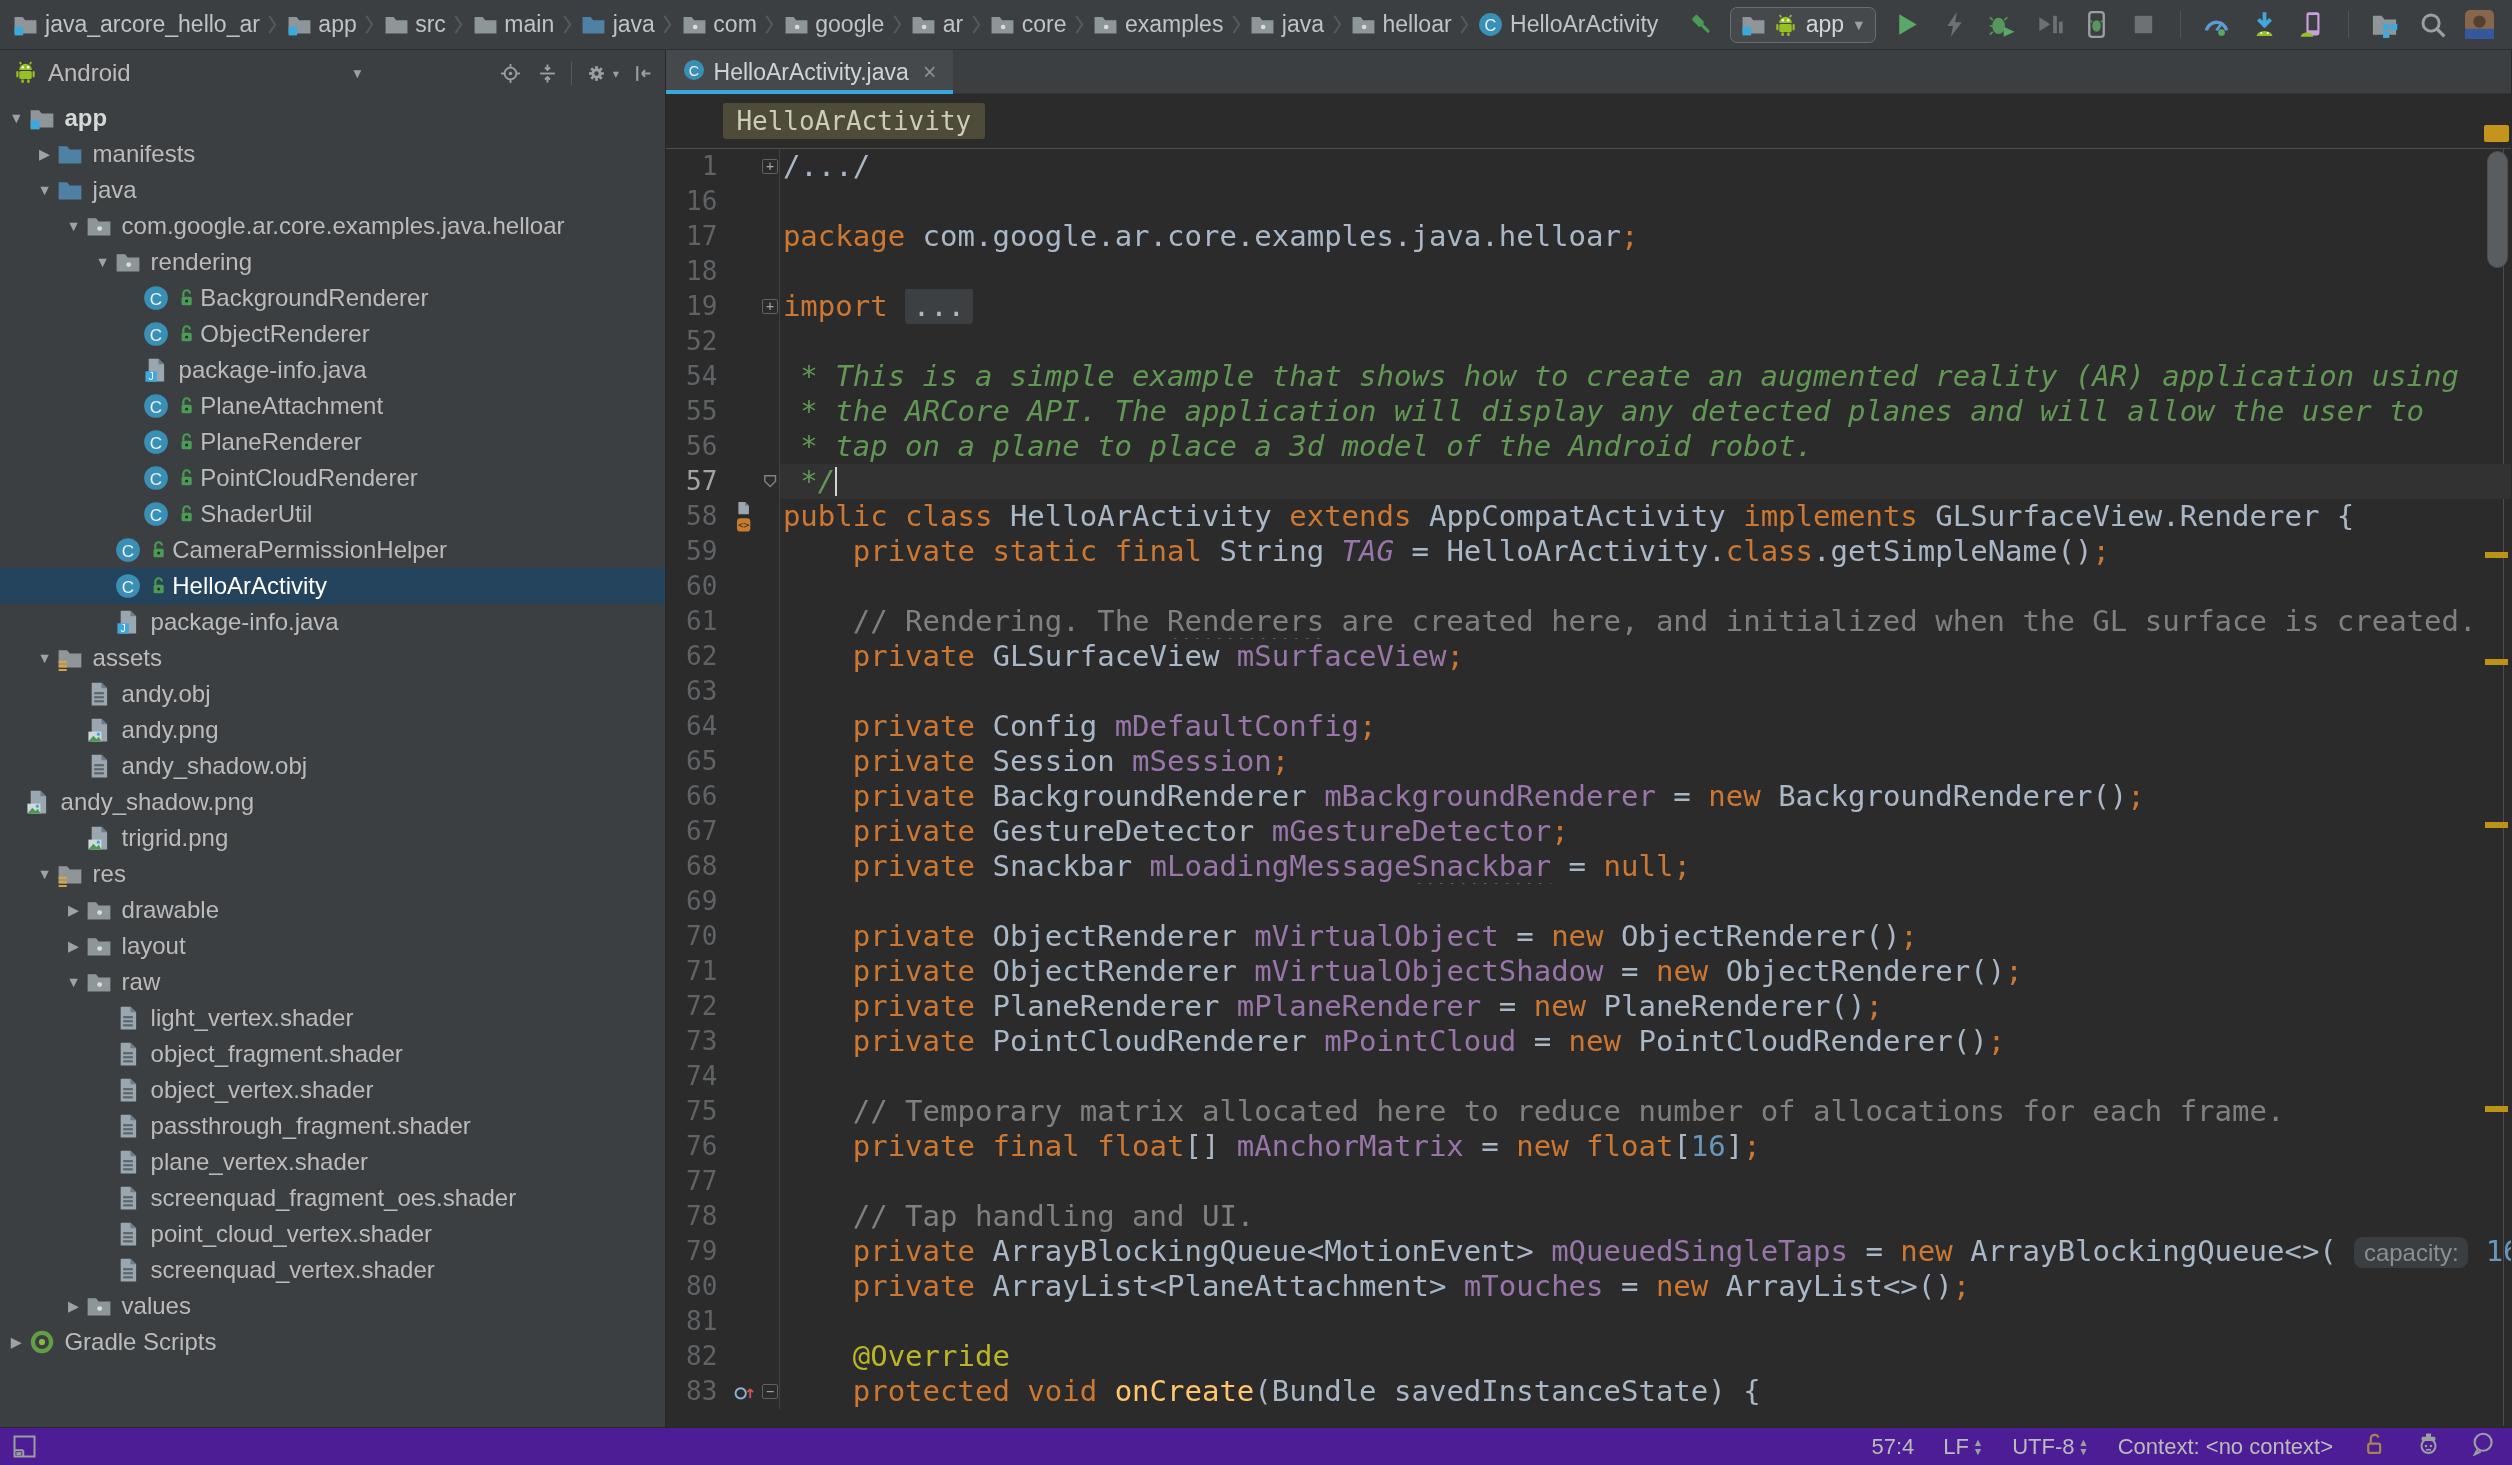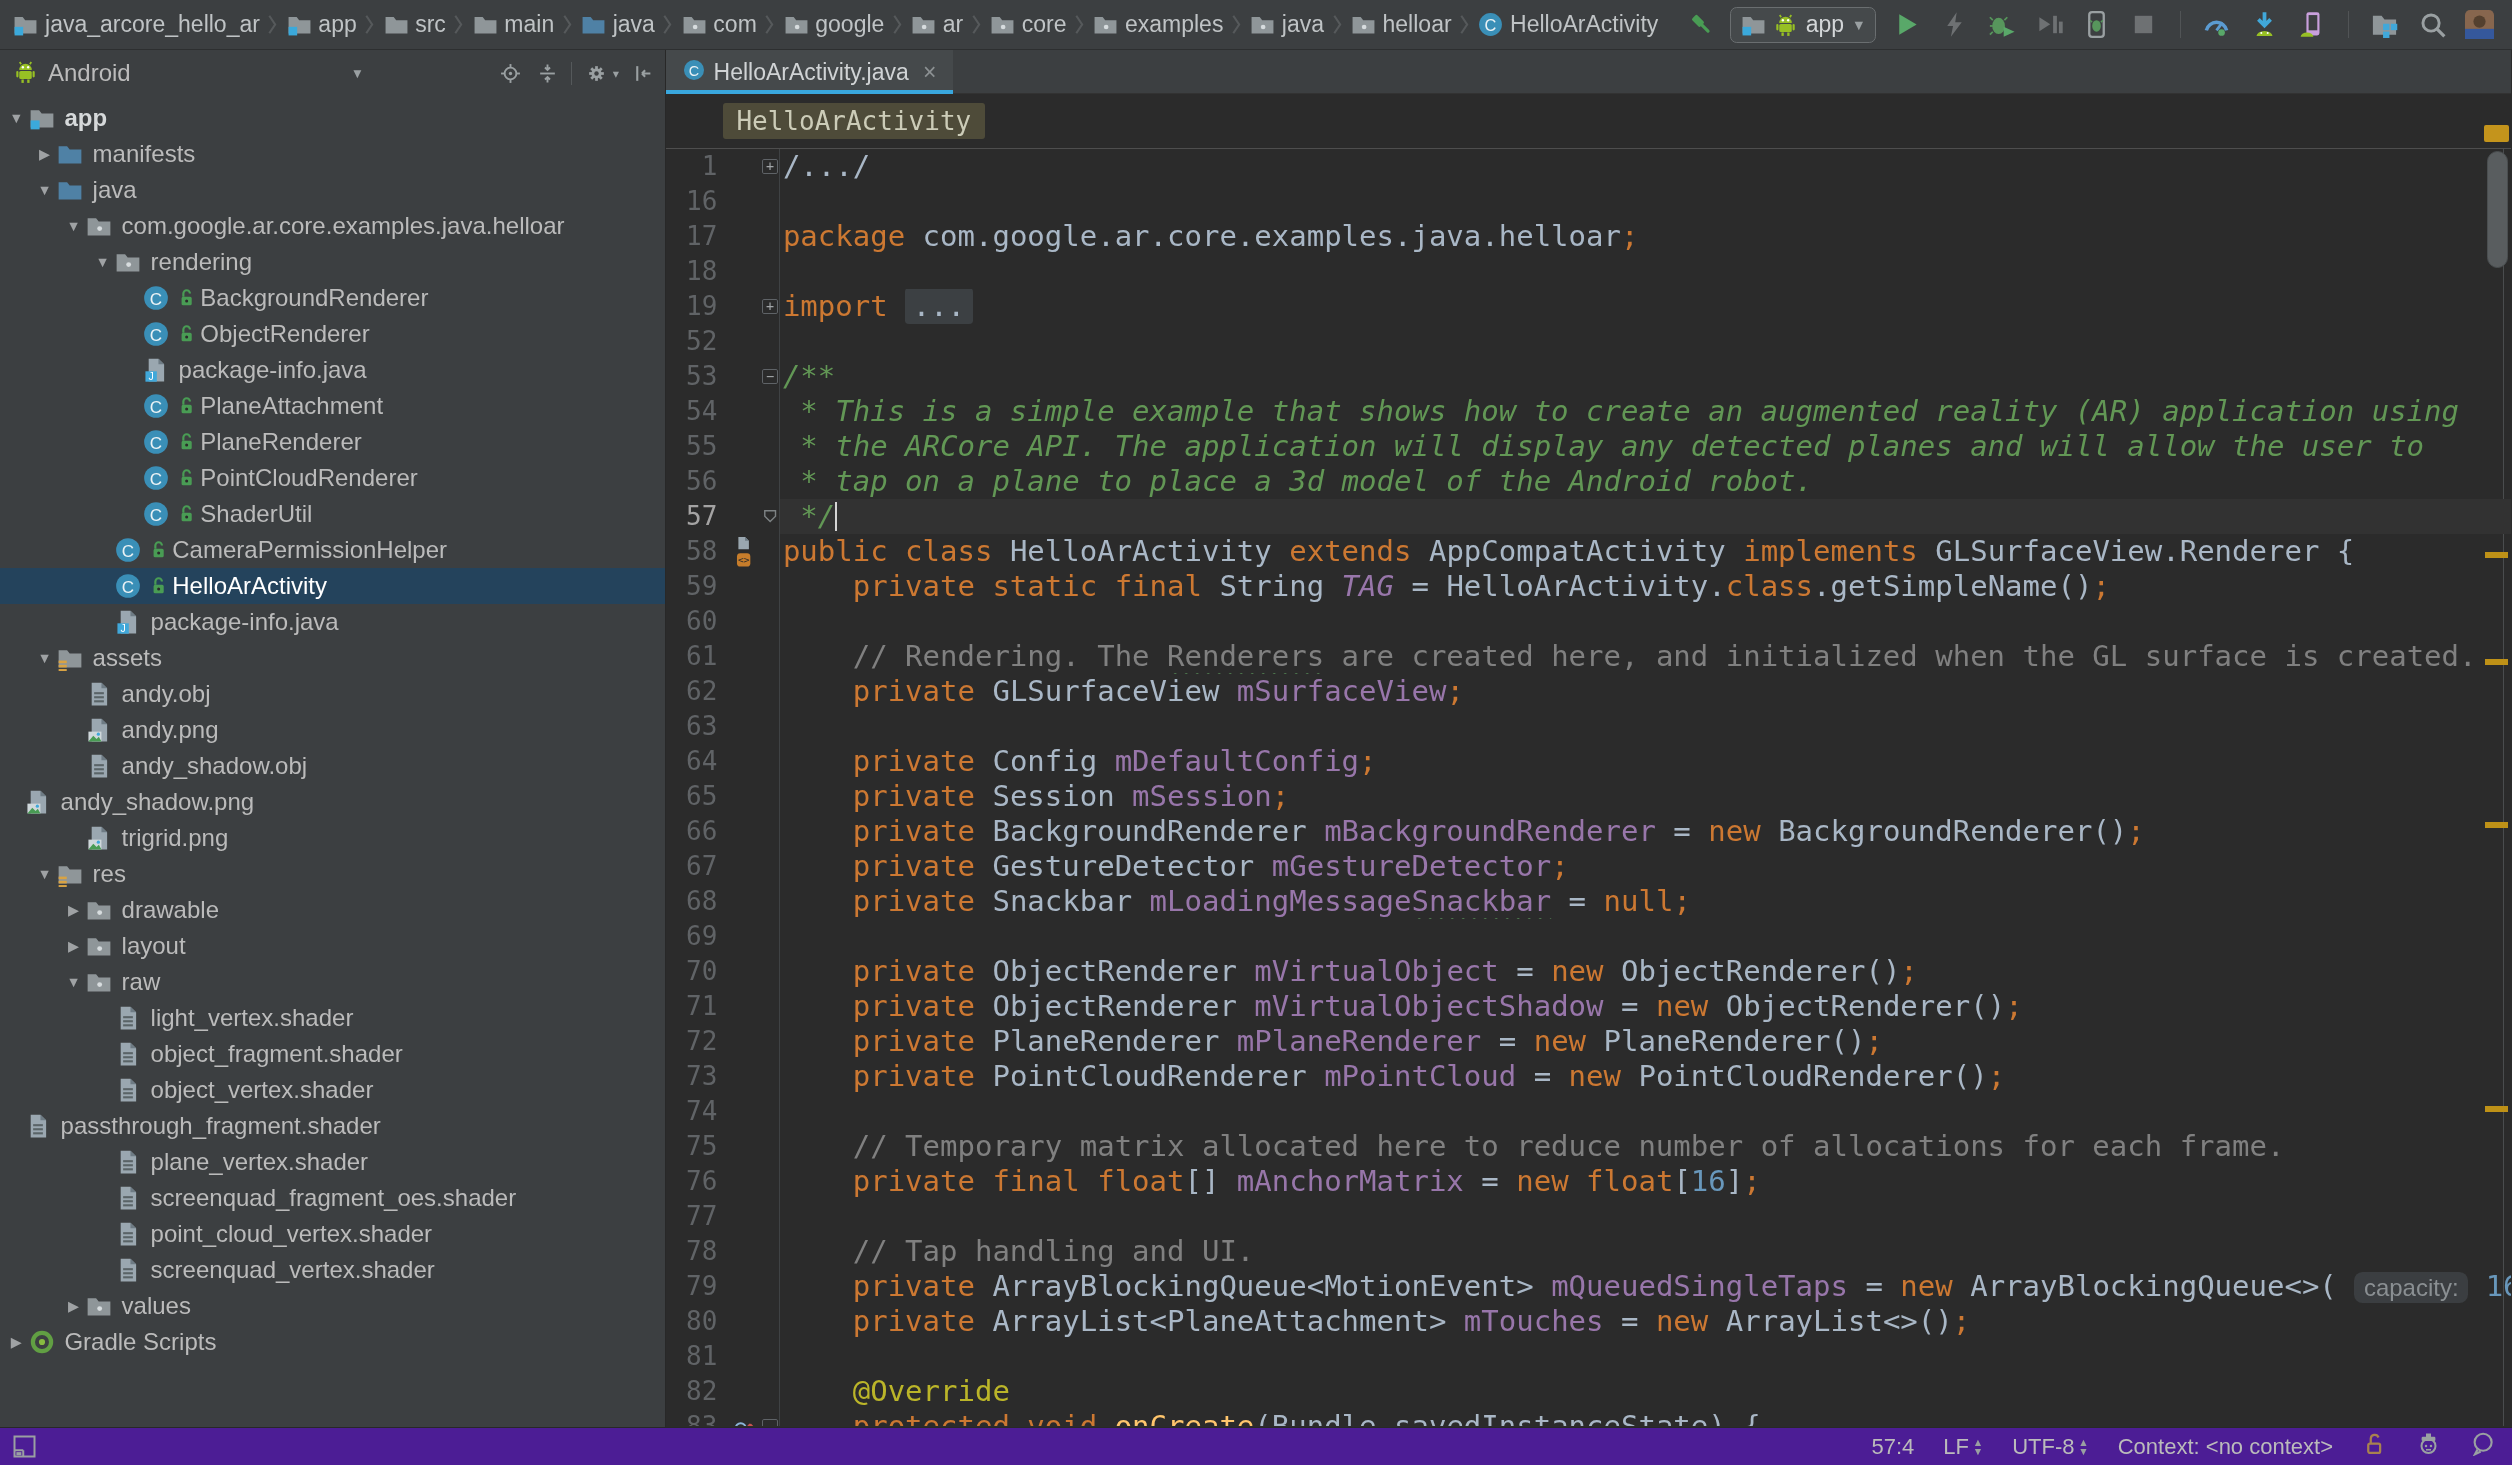--- a/index.html
+++ b/index.html
@@ -848,21 +848,21 @@
                 <path d="M9.5 1l3.5 3.5H9.5z" fill="#6e7b84"></path>
                 <g stroke="#5a6467" stroke-width="1.3">
                   <line x1="5" y1="7.5" x2="11" y2="7.5"></line>
                   <line x1="5" y1="10" x2="11" y2="10"></line>
                   <line x1="5" y1="12.5" x2="11" y2="12.5"></line>
                 </g>
               </svg>
             </span>
             <span class="lbl">object_vertex.shader</span>
           </div>
-          <div class="trow" style="">
+          <div class="trow" style="padding-left: 90px;">
             <span class="arrow"></span>
             <span class="nico" style="display: inline-flex;">
               <svg viewBox="0 0 16 16">
                 <path d="M3.5 1h6l3.5 3.5V15h-9.5z" fill="#9AA7B0"></path>
                 <path d="M9.5 1l3.5 3.5H9.5z" fill="#6e7b84"></path>
                 <g stroke="#5a6467" stroke-width="1.3">
                   <line x1="5" y1="7.5" x2="11" y2="7.5"></line>
                   <line x1="5" y1="10" x2="11" y2="10"></line>
                   <line x1="5" y1="12.5" x2="11" y2="12.5"></line>
                 </g>
@@ -968,21 +968,20 @@
         <span id="crumb-chip">HelloArActivity</span>
       </div>
       <div id="codewrap">
         <div id="margin-guide"></div>
       <div class="crow"><span class="g-num">1</span><span class="g-ico"></span><span class="g-fold"><span class="fold-sq">+</span></span><span class="code"><span class="tk-t">/.../</span></span></div>
           <div class="crow"><span class="g-num">16</span><span class="g-ico"></span><span class="g-fold"></span><span class="code"></span></div>
           <div class="crow"><span class="g-num">17</span><span class="g-ico"></span><span class="g-fold"></span><span class="code"><span class="tk-k">package </span><span class="tk-t">com.google.ar.core.examples.java.helloar</span><span class="tk-k">;</span></span></div>
           <div class="crow"><span class="g-num">18</span><span class="g-ico"></span><span class="g-fold"></span><span class="code"></span></div>
           <div class="crow"><span class="g-num">19</span><span class="g-ico"></span><span class="g-fold"><span class="fold-sq">+</span></span><span class="code"><span class="tk-k">import </span><span class="tk-foldbox">...</span></span></div>
           <div class="crow"><span class="g-num">52</span><span class="g-ico"></span><span class="g-fold"></span><span class="code"></span></div>
-          <div class="crow"><span class="g-num">53</span><span class="g-ico"></span><span class="g-fold"><span class="fold-sq">−</span></span><span class="code"><span class="tk-d">/**</span></span></div>
           <div class="crow"><span class="g-num">54</span><span class="g-ico"></span><span class="g-fold"></span><span class="code"><span class="tk-d"> * This is a simple example that shows how to create an augmented reality (AR) application using</span></span></div>
           <div class="crow"><span class="g-num">55</span><span class="g-ico"></span><span class="g-fold"></span><span class="code"><span class="tk-d"> * the ARCore API. The application will display any detected planes and will allow the user to</span></span></div>
           <div class="crow"><span class="g-num">56</span><span class="g-ico"></span><span class="g-fold"></span><span class="code"><span class="tk-d"> * tap on a plane to place a 3d model of the Android robot.</span></span></div>
           <div class="crow current"><span class="g-num">57</span><span class="g-ico"></span><span class="g-fold"><svg viewBox="0 0 16 16" width="14.3" height="14.3">
                 <polygon points="2,2 14,2 14,8 8,14 2,8" fill="none" stroke="#7d8284" stroke-width="1.6"></polygon>
               </svg></span><span class="code"><span class="tk-d"> */</span><span class="caret" style="left: 55px;"></span></span></div>
           <div class="crow"><span class="g-num">58</span><span class="g-ico"><svg viewBox="0 0 16 33" width="15.3" height="31.5" style="font-size:30px">
                 <path d="M2.5 1h7l4 4v9h-11z" fill="#9AA7B0"></path>
                 <path d="M9.5 1l4 4h-4z" fill="#6e7b84"></path>
                 <rect x="1" y="18" width="14" height="14" rx="3.5" fill="#C77D2B"></rect>

